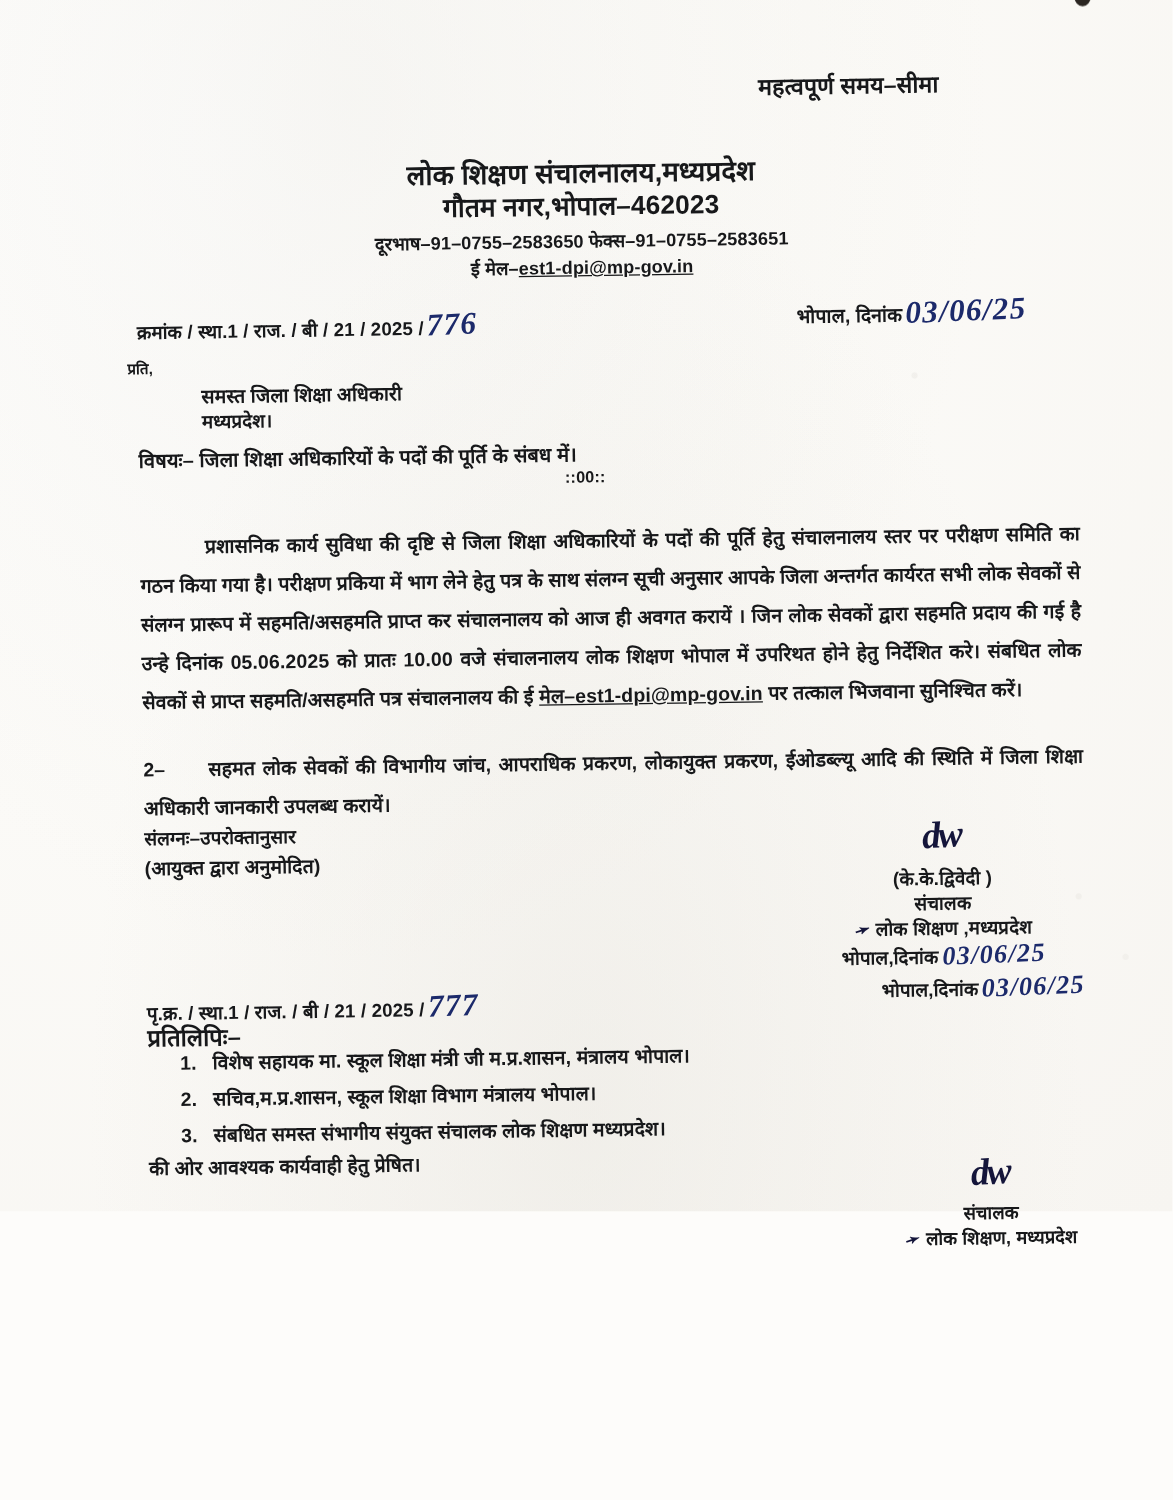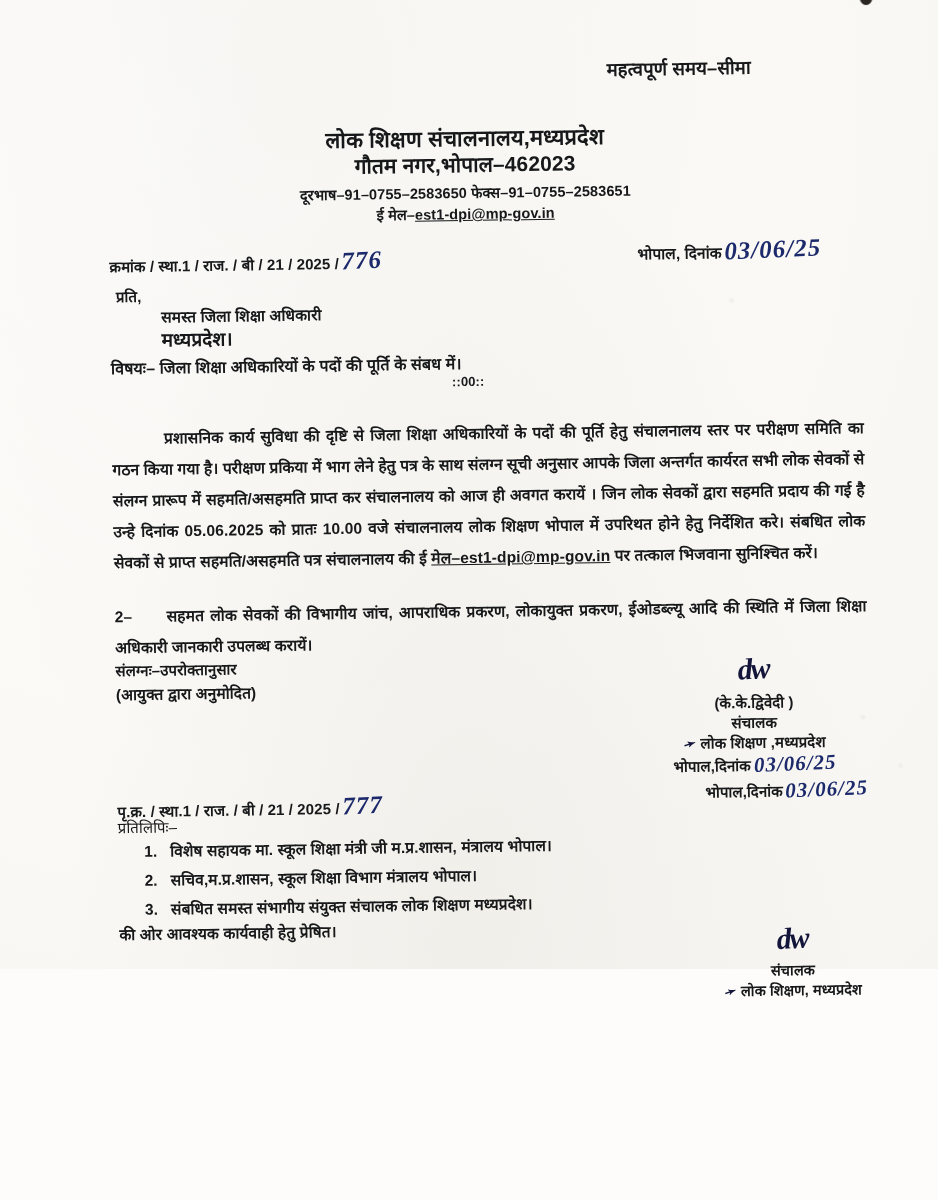--- a/index.html
+++ b/index.html
@@ -54,23 +54,23 @@
   
   .refline{position:absolute;left:112px;top:245px;font-size:15px;font-weight:bold;display:flex;align-items:baseline;}
   .placedate{position:absolute;left:640px;top:240px;font-size:15.5px;font-weight:bold;display:flex;align-items:baseline;}
   .hand{
     font-family:"Liberation Serif", serif;
     color:#1c2a6b;font-weight:bold;font-style:italic;
     font-size:25px;letter-spacing:1px;
     transform:rotate(-1.5deg);display:inline-block;margin-left:3px;
   }
   .hand.sm{font-size:21px;}
-  .to{position:absolute;left:118px;top:281px;font-size:15px;font-weight:bold;}
+  .to{position:absolute;left:104px;top:281px;font-size:12px;font-weight:bold;}
   .to-l1{position:absolute;left:163px;top:301px;font-size:15.5px;font-weight:bold;}
-  .to-l2{position:absolute;left:163px;top:322px;font-size:19px;font-weight:bold;}
+  .to-l2{position:absolute;left:163px;top:322px;font-size:15px;font-weight:bold;}
 
   .subject{position:absolute;left:112px;top:352px;font-size:16px;font-weight:bold;}
   .divsym{position:absolute;left:0;right:0;top:374px;font-size:13px;font-weight:bold;}
 
   
   .body{
     position:absolute;left:112px;top:418px;width:752px;
     font-size:15.6px;font-weight:bold;line-height:31px;
     text-align:justify;text-justify:inter-word;
   }
@@ -93,21 +93,21 @@
     letter-spacing:-2px;line-height:1;transform:rotate(-3deg);display:inline-block;
   }
   .sig1 .nm{font-size:15px;font-weight:bold;margin-top:8px;}
   .sig1 .de{font-size:15px;font-weight:bold;}
   .sig1 .of{font-size:15px;font-weight:bold;}
   .sig1 .dt{font-size:15px;font-weight:bold;display:flex;justify-content:center;align-items:baseline;}
 
   
   .refline2{position:absolute;left:112px;top:790px;font-size:15px;font-weight:bold;display:flex;align-items:baseline;}
   .placedate2{position:absolute;left:700px;top:782px;font-size:15px;font-weight:bold;display:flex;align-items:baseline;}
-  .copylbl{position:absolute;left:112px;top:812px;font-size:15px;font-weight:normal;text-align:right;}
+  .copylbl{position:absolute;left:112px;top:812px;font-size:19px;font-weight:bold;text-align:right;}
   .copylist{position:absolute;left:138px;top:832px;width:700px;margin:0;padding:0;list-style:none;}
   .copylist li{font-size:15.5px;font-weight:bold;line-height:29px;display:flex;}
   .copylist .n{display:inline-block;width:26px;}
   .closing{position:absolute;left:112px;top:918px;font-size:15.5px;font-weight:bold;}
 
   
   .sig2{position:absolute;left:640px;top:928px;width:290px;text-align:center;}
   .sig2 .de{font-size:14.5px;font-weight:bold;margin-top:6px;}
   .sig2 .of{font-size:14.5px;font-weight:bold;}
   .tick{display:inline-block;color:#14153a;font-weight:bold;transform:rotate(-18deg);}

